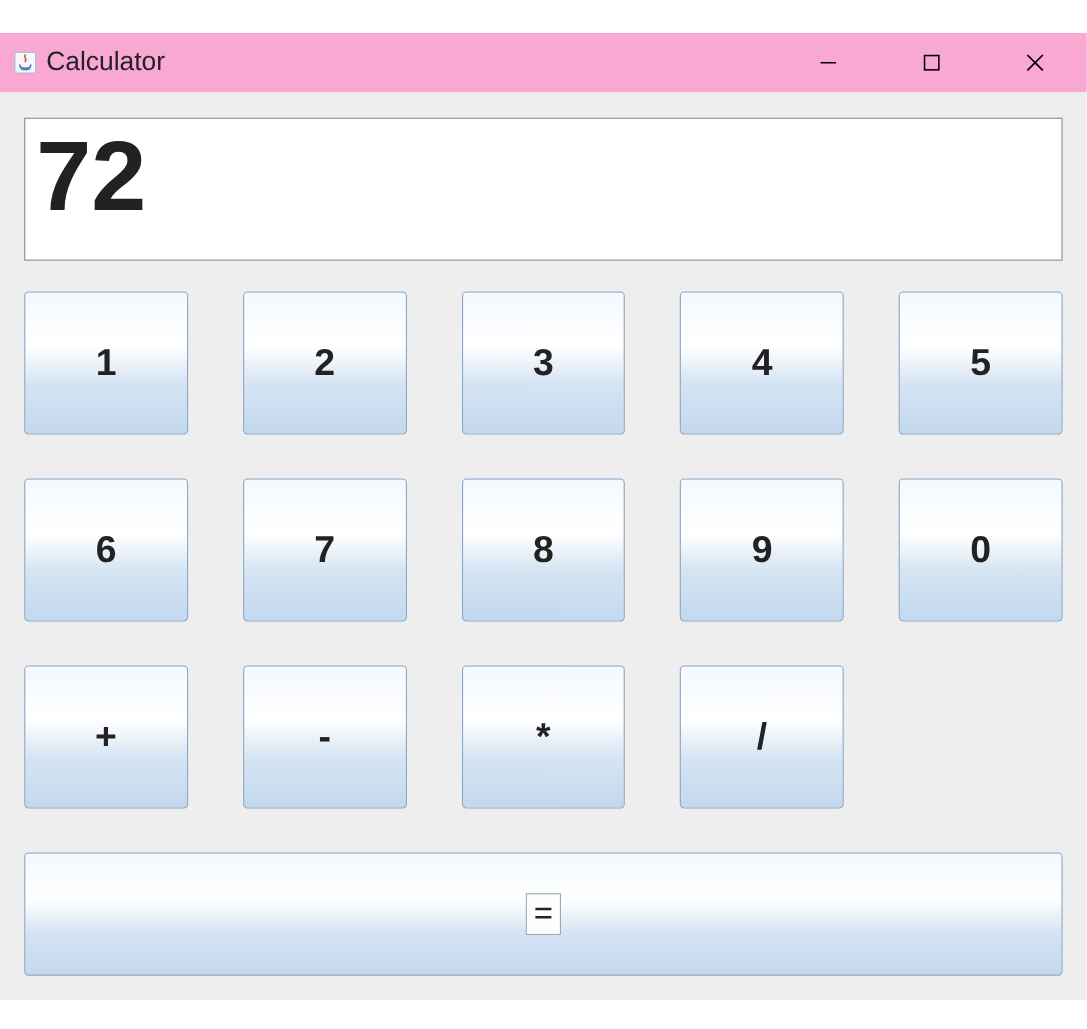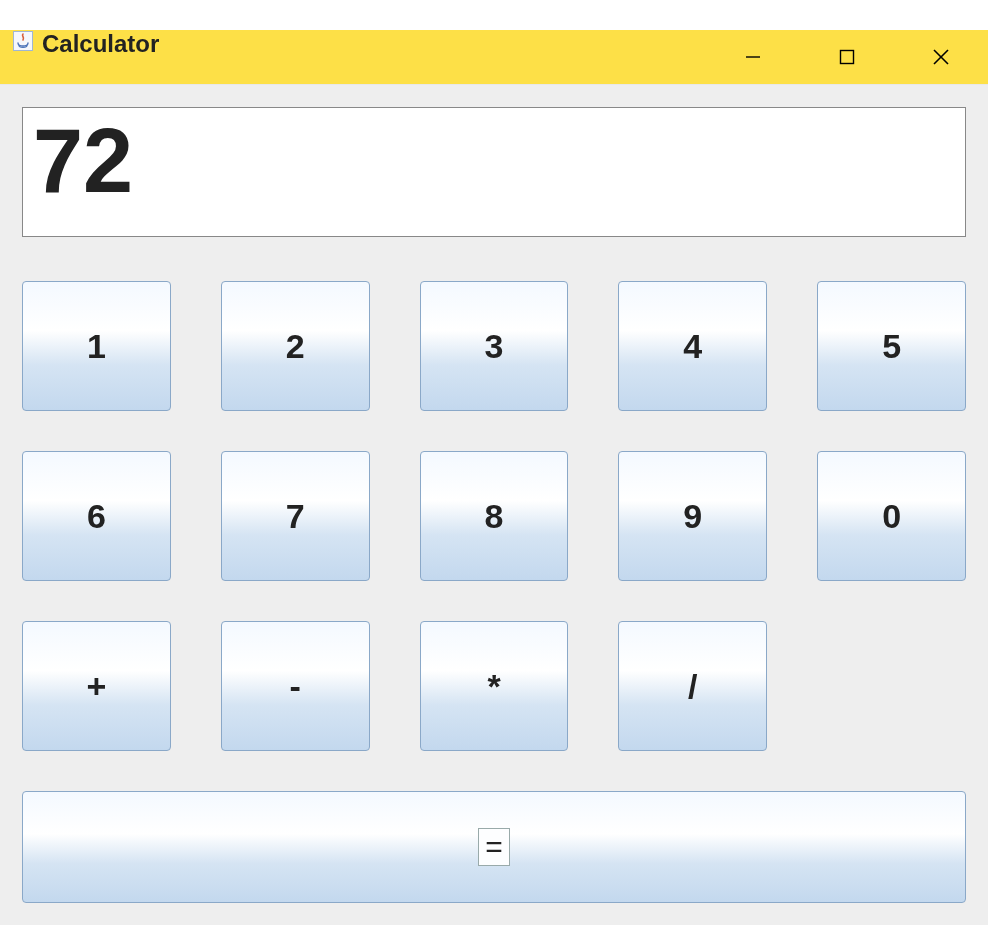--- a/index.html
+++ b/index.html
@@ -11,24 +11,24 @@
     height: 935px;
     overflow: hidden;
   }
   .window {
     width: 988px;
     background: #fff;
   }
   .titlebar {
     height: 54px;
     display: flex;
+    align-items: center;
     padding: 0 0 0 12px;
-    background: #fde047;
+    background: #f9a8d4;
     margin-top: 30px;
-    font-weight: bold;
   }
   .titlebar .app-icon {
     width: 22px;
     height: 22px;
     margin-right: 8px;
     display: inline-flex;
     align-items: center;
     justify-content: center;
   }
   .titlebar .title {
@@ -54,21 +54,21 @@
     background: #eeeeee;
     padding: 22px 22px 22px 22px;
     border-top: 1px solid #e8e8e8;
   }
   .display {
     background: #fff;
     border: 1px solid #888;
     height: 130px;
     width: 100%;
     padding: 8px 10px 0 10px;
-    margin-bottom: 44px;
+    margin-bottom: 28px;
   }
   .display-value {
     font-size: 90px;
     font-weight: 700;
     color: #222;
     line-height: 1;
     font-family: "Segoe UI", Arial, sans-serif;
   }
   .keypad {
     display: grid;

